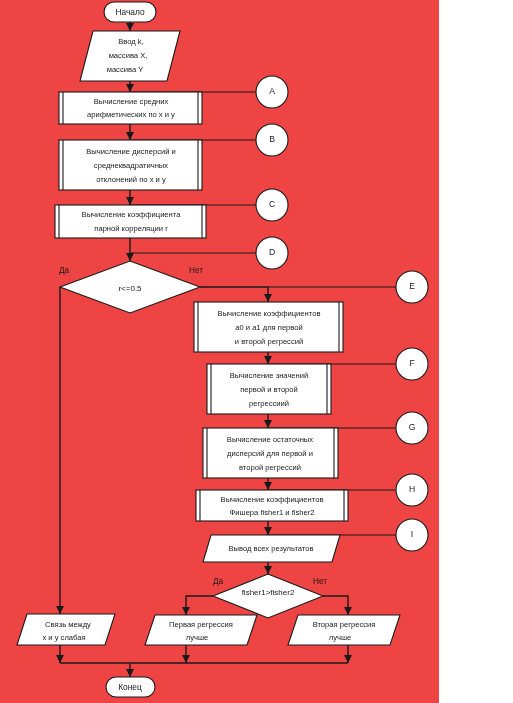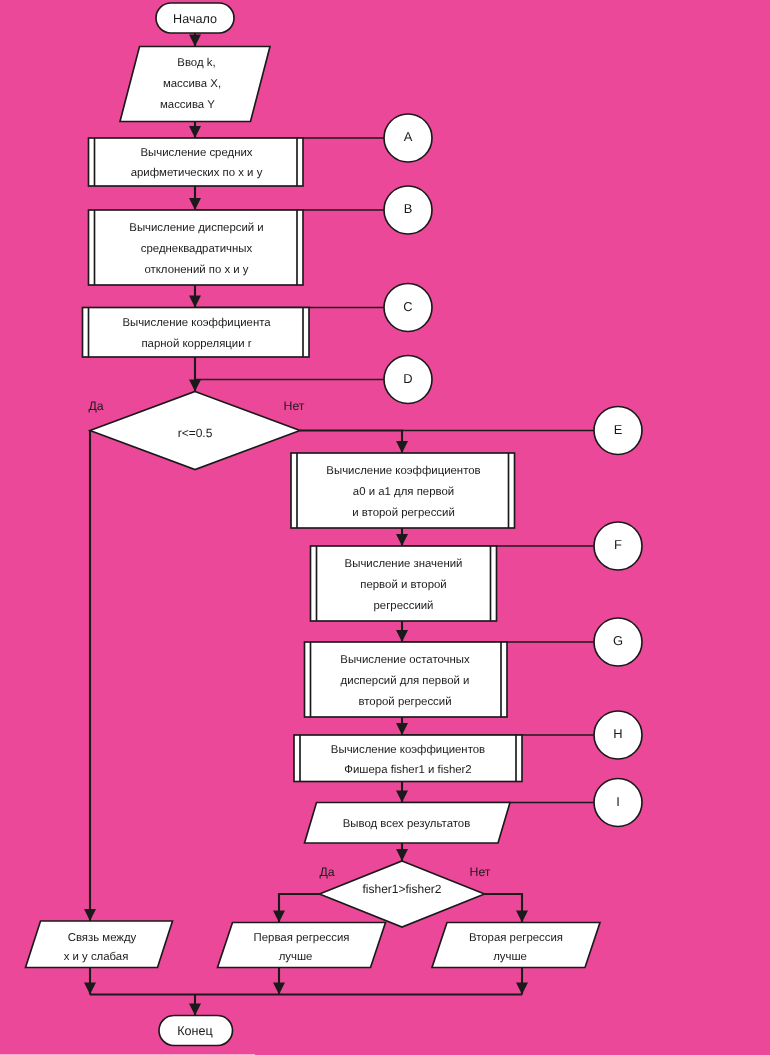--- a/index.html
+++ b/index.html
@@ -8,23 +8,23 @@
     background: #ffffff;
   }
   body {
     width: 513px;
     height: 703px;
     font-family: "Liberation Sans", sans-serif;
     overflow: hidden;
   }
   #flowchart-root {
     position: relative;
-    width: 513px;
+    width: 439px;
     height: 703px;
-    background: #ec4899;
+    background: #ef4444;
   }
   svg#chart {
     display: block;
     width: 513px;
     height: 703px;
   }
   .shape-stroke {
     fill: #ffffff;
     stroke: #1a1a1a;
     stroke-width: 1.1;

